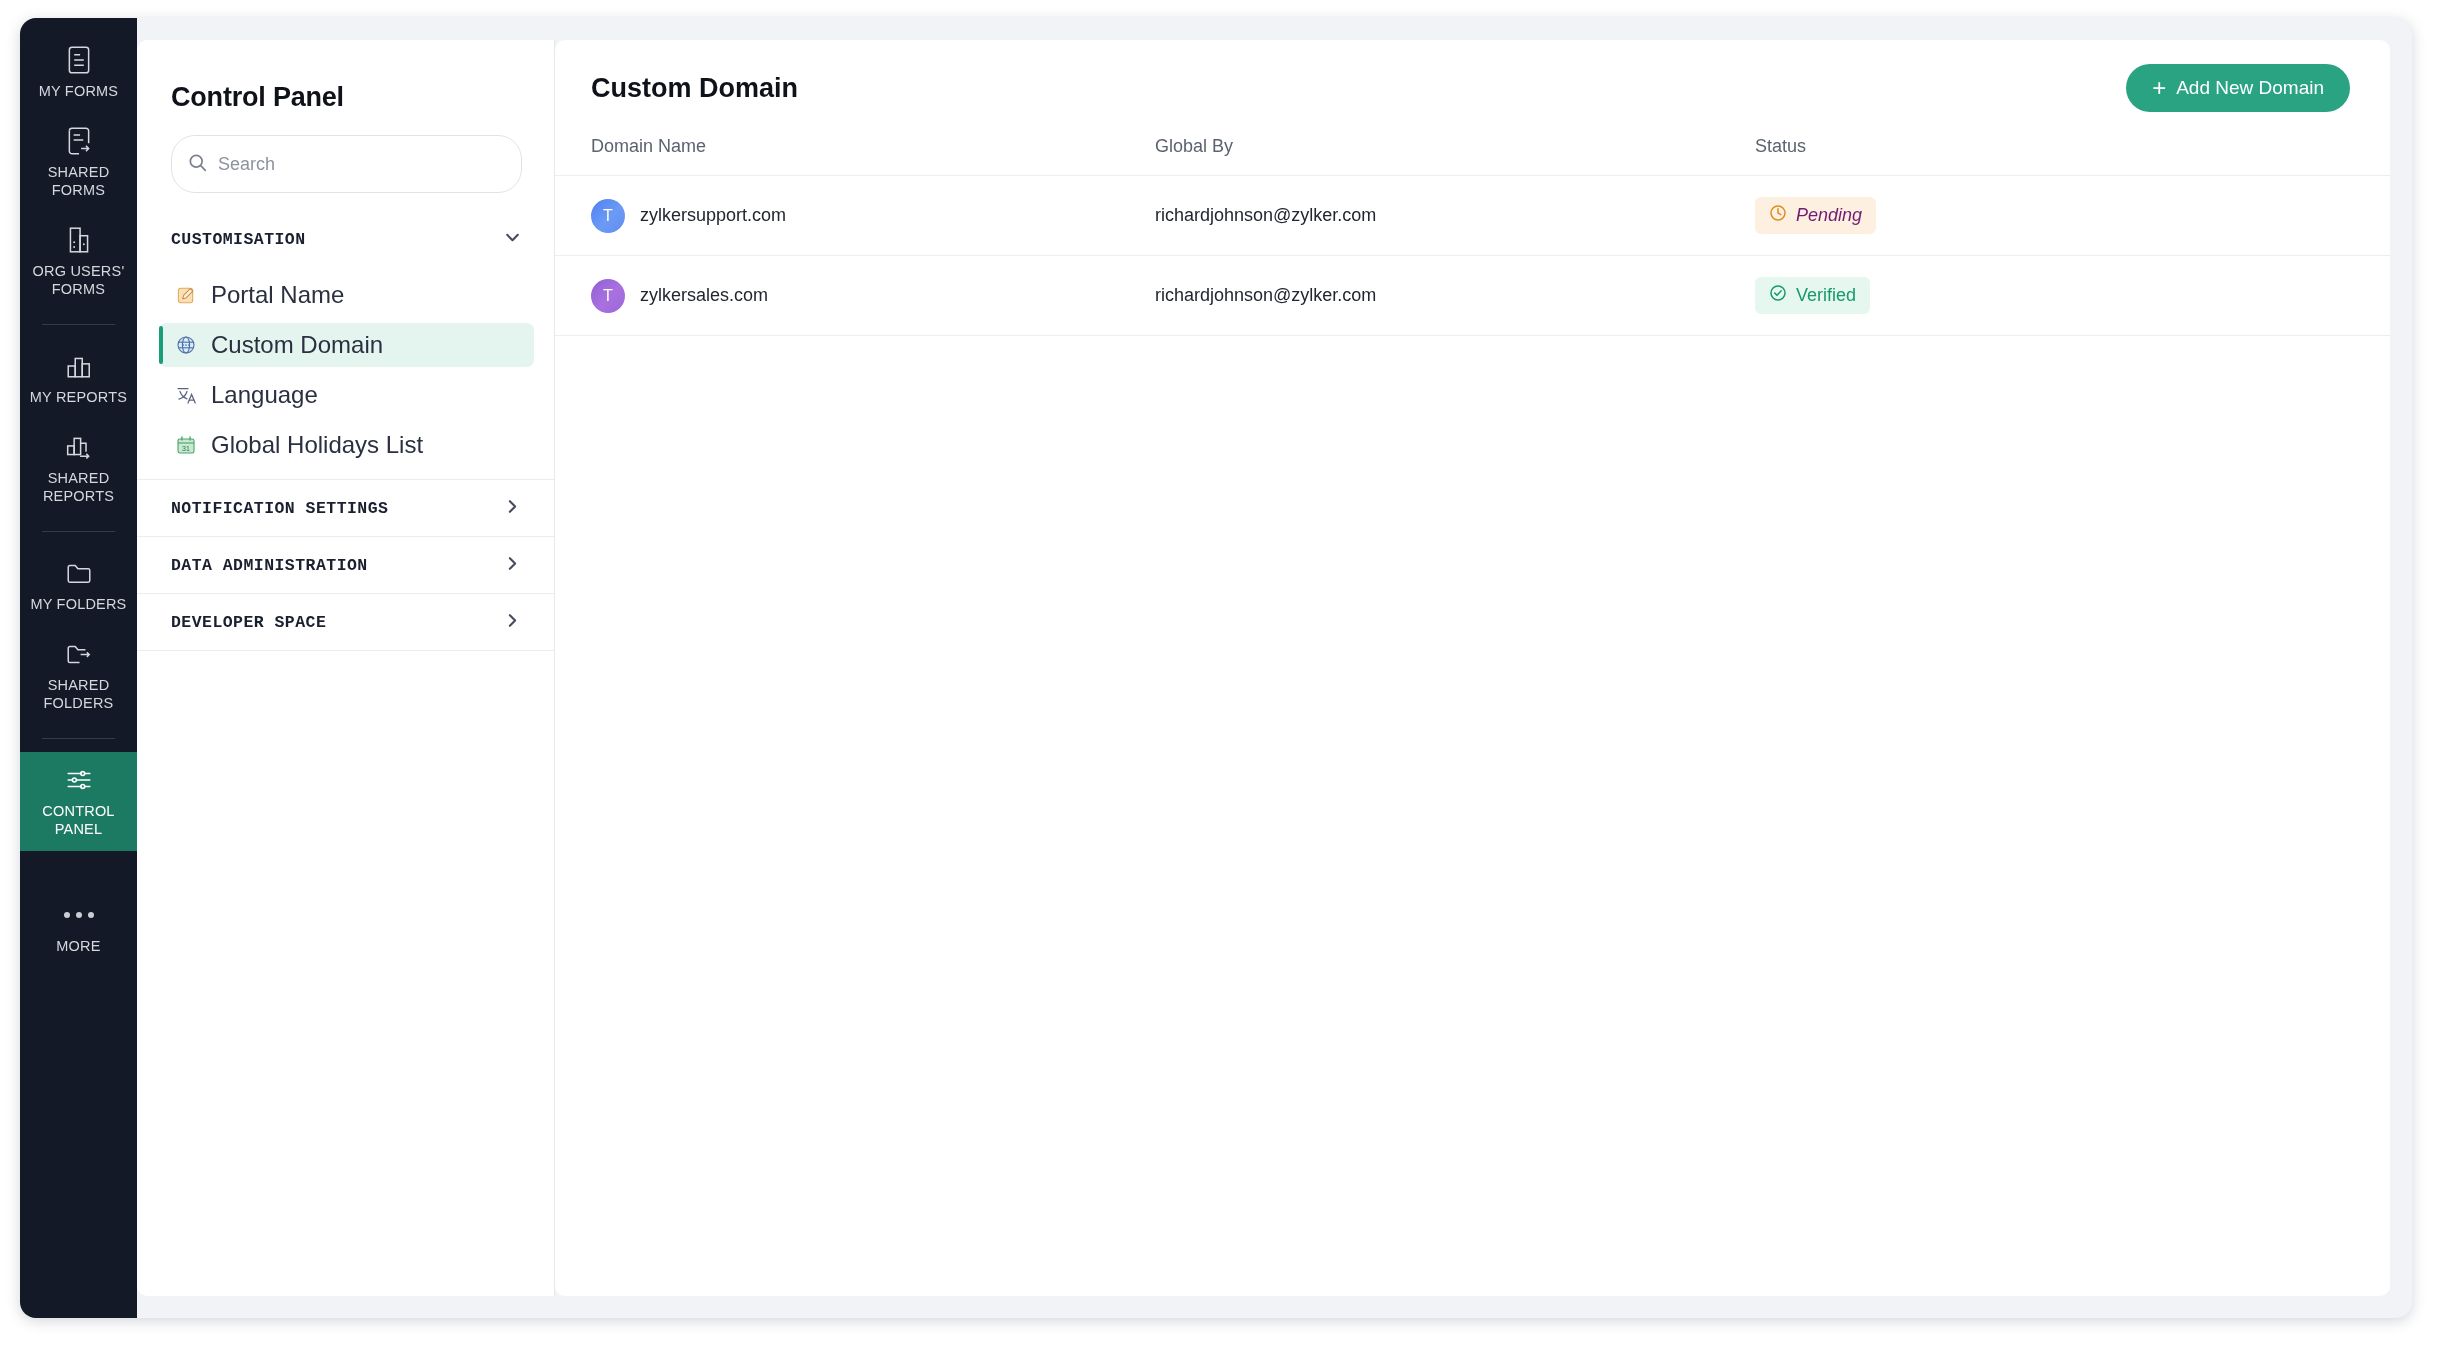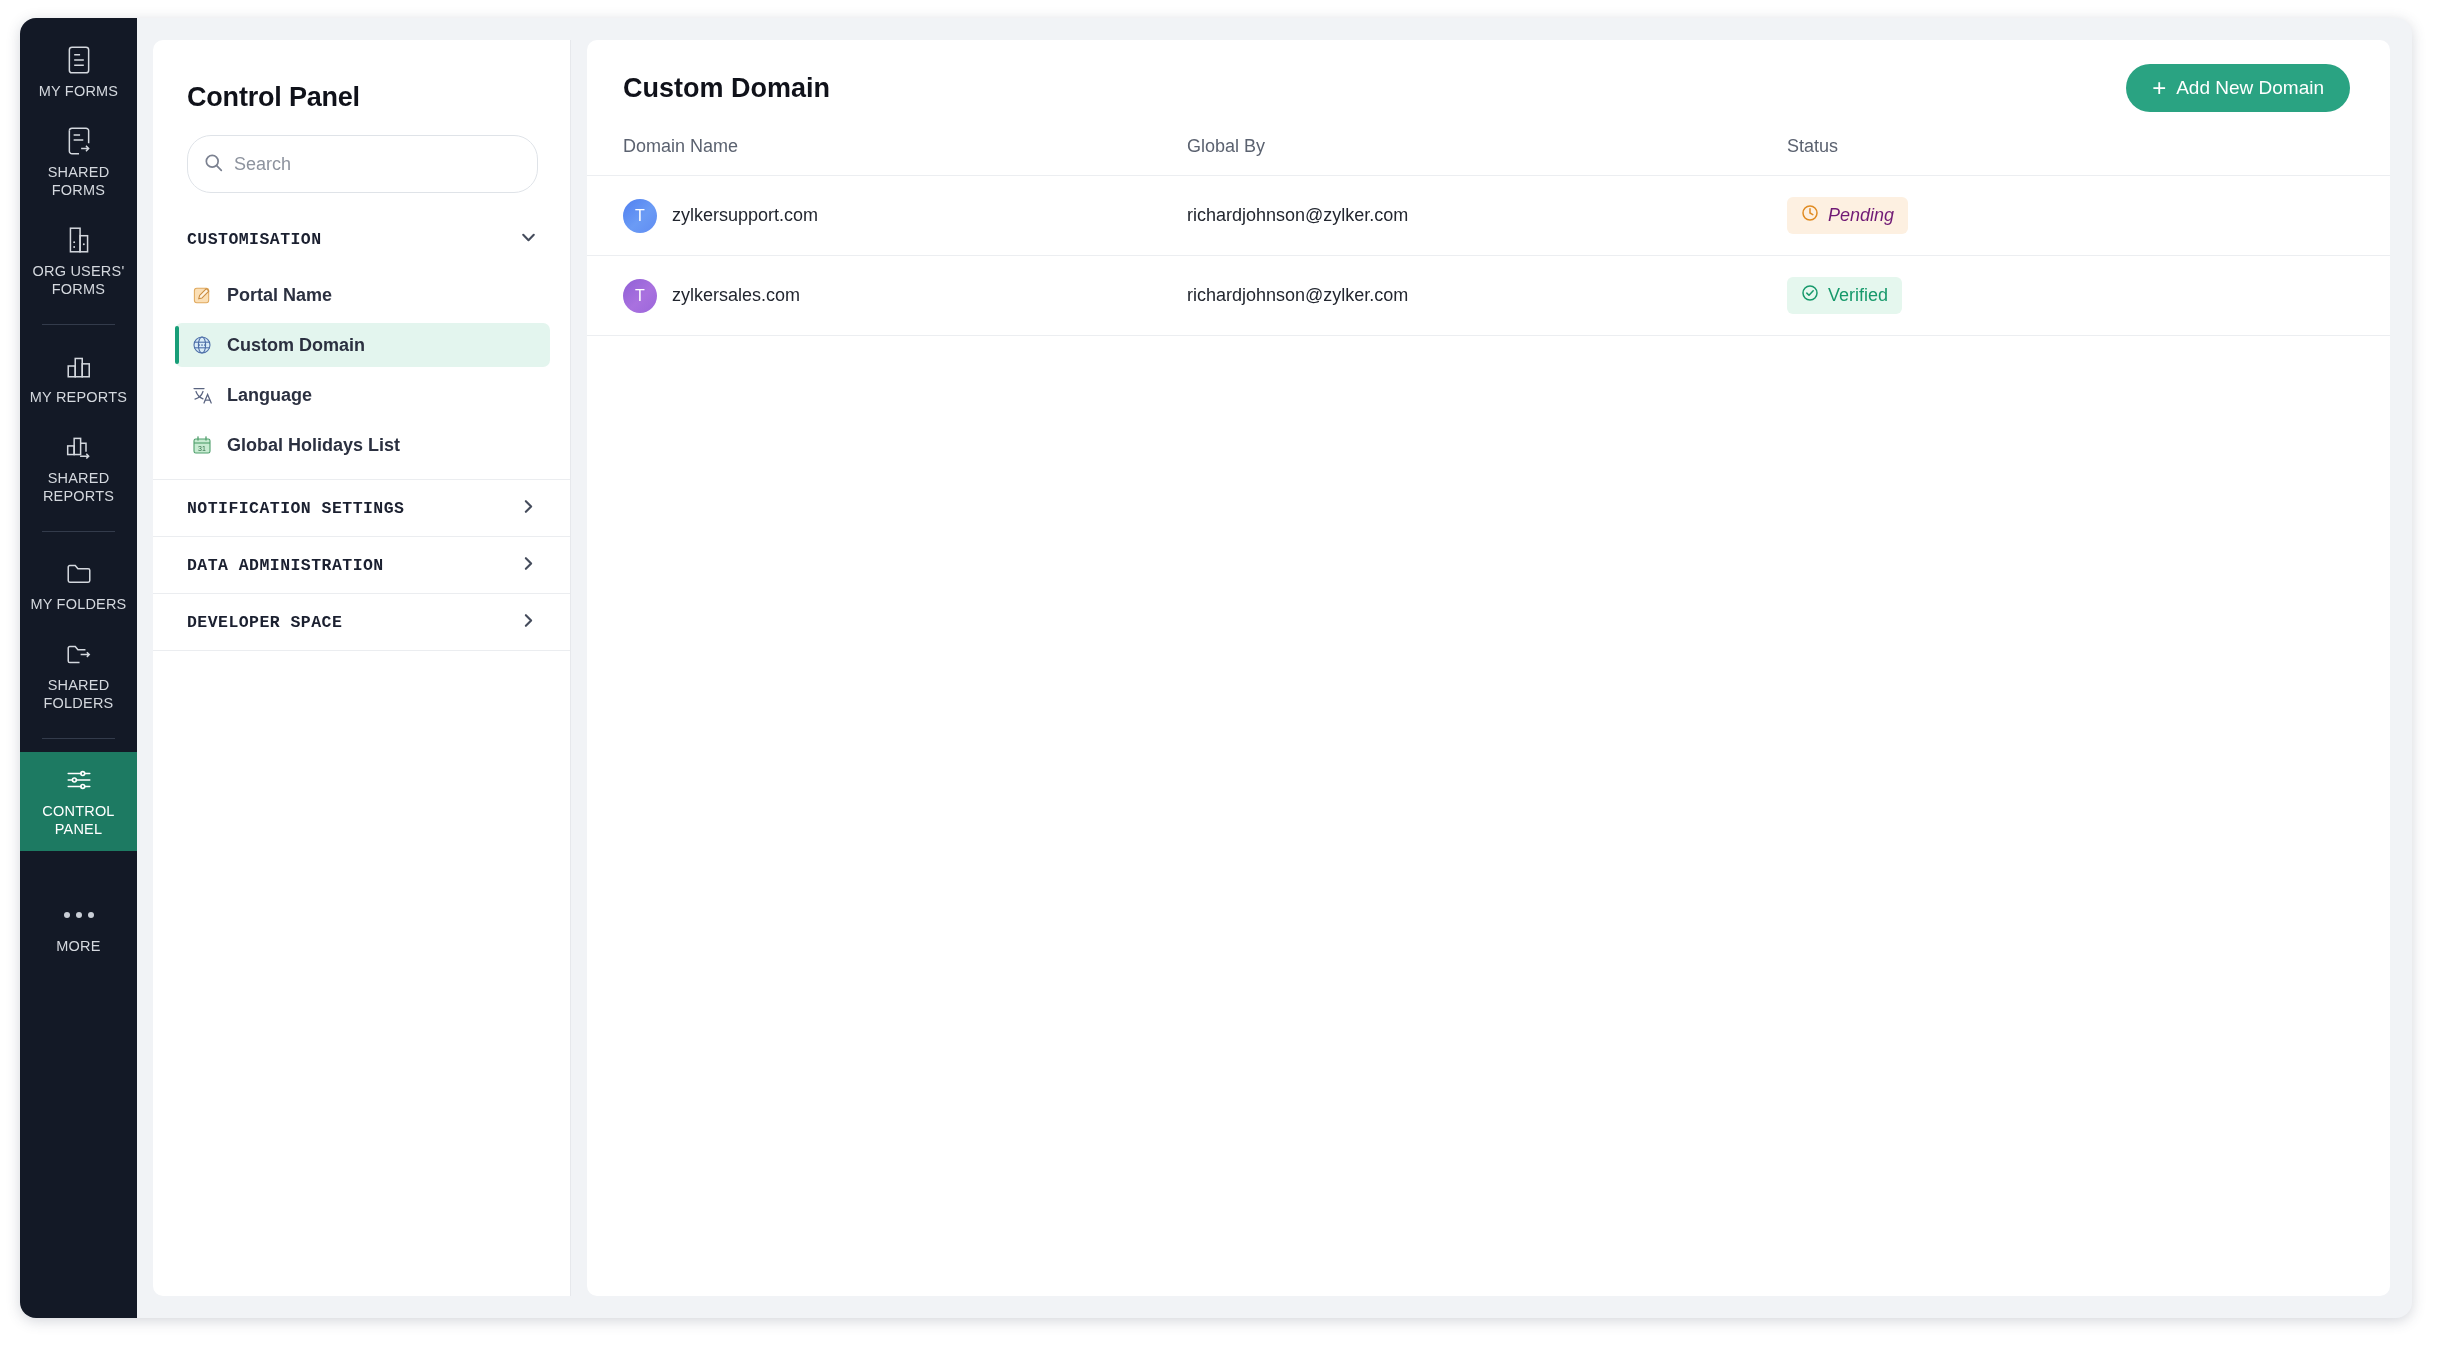--- a/index.html
+++ b/index.html
@@ -13,21 +13,20 @@
   
   #app-window {
     position: absolute;
     left: 20px; top: 18px;
     width: 2392px; height: 1300px;
     background: #f1f3f6;
     border-radius: 16px;
     box-shadow: 0 3px 14px rgba(60,70,90,.22);
     display: flex;
     overflow: hidden;
-    gap: 16px;
   }
 
   
   #icon-rail {
     width: 117px;
     background: #131926;
     flex: 0 0 117px;
     padding-top: 14px;
     display: flex;
     flex-direction: column;
@@ -118,21 +117,21 @@
   .nav-list { padding: 6px 20px 6px 22px; }
   .nav-item {
     display: flex; align-items: center; gap: 14px;
     height: 44px;
     padding-left: 16px;
     border-radius: 7px;
     cursor: pointer;
     position: relative;
     margin-bottom: 6px;
   }
-  .nav-item .label { font-size: 18px; color: #2b3040; font-weight: bold; }
+  .nav-item .label { font-size: 24px; color: #2b3040; }
   .nav-item.active { background: #e3f5ee; }
   .nav-item.active::before {
     content: ""; position: absolute; left: 0; top: 3px; bottom: 3px;
     width: 4px; border-radius: 3px; background: #189e78;
   }
   .nav-icon { width: 22px; height: 22px; display:flex; align-items:center; justify-content:center; }
 
   
   #main-area {
     flex: 1;

